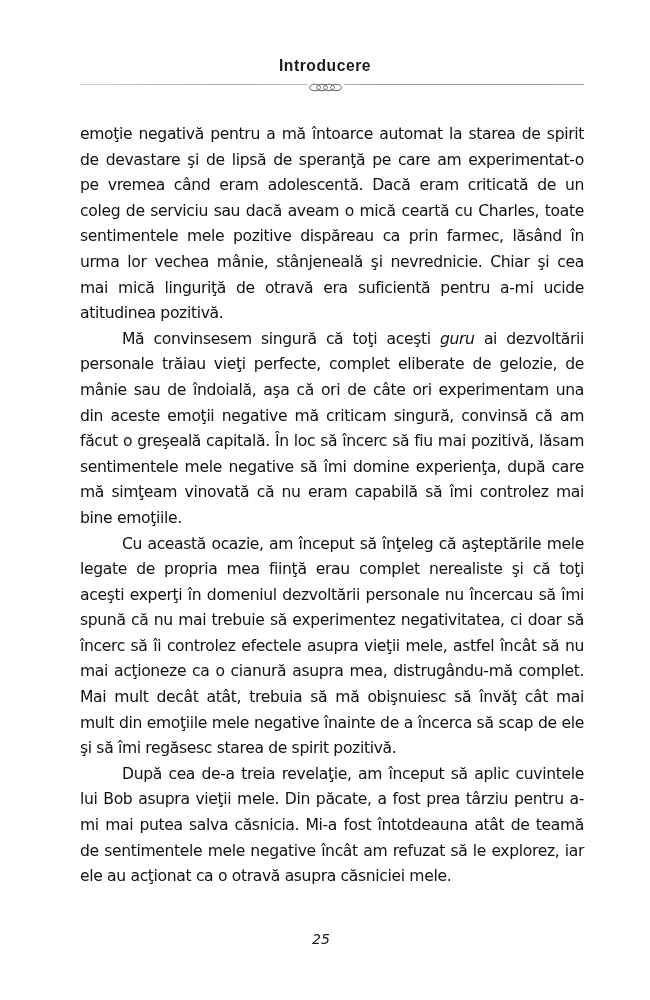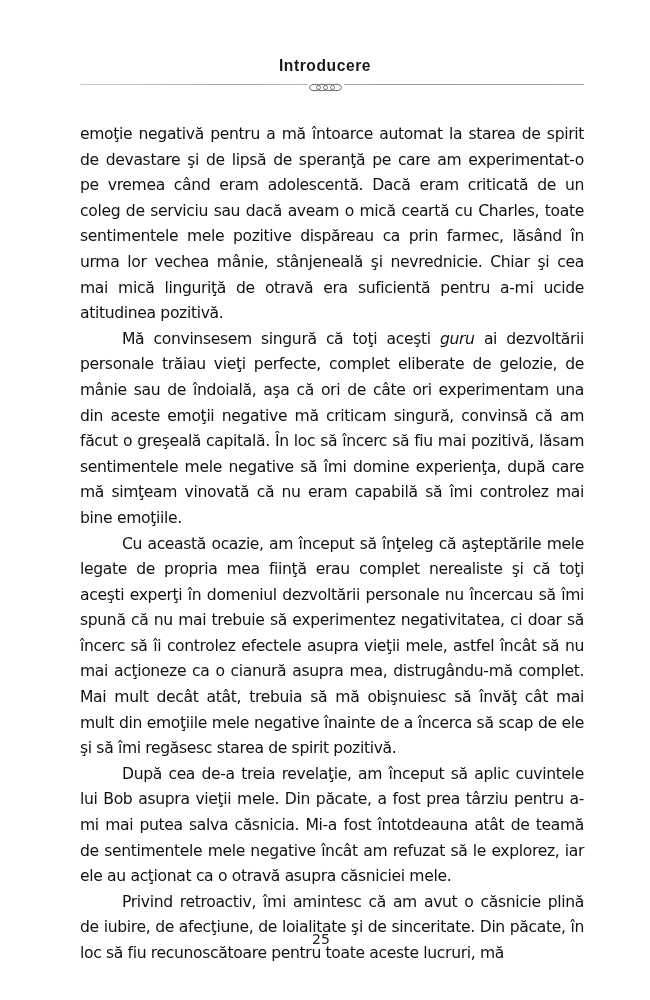--- a/index.html
+++ b/index.html
@@ -26,21 +26,21 @@
       font-size: 15.6px; line-height: 25.6px; color: #111;
       text-align: justify;
       letter-spacing: -0.35px;
       margin-top: 14px;
     }
     .page-text p { margin: 0; text-indent: 0; }
     .page-text p.indent { text-indent: 42px; }
     .page-number {
       position: absolute; left: 0; width: 642px; top: 931px;
       text-align: center;
-      font-family: "DejaVu Sans", sans-serif; font-size: 14px; color: #222;
+      font-family: "DejaVu Sans", sans-serif; font-size: 14px; color: #222; font-style: italic;
     }
   </style>
 </head>
 <body>
 
 <div>
   <div class="header-title">Introducere</div>
   <div class="rule"></div>
   <div class="ornament">
     <svg width="36" height="11" viewBox="0 0 36 11">
@@ -52,16 +52,15 @@
       </g>
     </svg>
   </div>
 </div>
 
 <div class="page-text">
   <p>emoţie negativă pentru a mă întoarce automat la starea de spirit de devastare şi de lipsă de speranţă pe care am experimentat-o pe vremea când eram adolescentă. Dacă eram criticată de un coleg de serviciu sau dacă aveam o mică ceartă cu Charles, toate sentimentele mele pozitive dispăreau ca prin farmec, lăsând în urma lor vechea mânie, stânjeneală şi nevrednicie. Chiar şi cea mai mică linguriţă de otravă era suficientă pentru a-mi ucide atitudinea pozitivă.</p>
   <p class="indent"><span>Mă convinsesem singură că toţi aceşti </span><em>guru</em><span> ai dezvoltării personale trăiau vieţi perfecte, complet eliberate de gelozie, de mânie sau de îndoială, aşa că ori de câte ori experimentam una din aceste emoţii negative mă criticam singură, convinsă că am făcut o greşeală capitală. În loc să încerc să fiu mai pozitivă, lăsam sentimentele mele negative să îmi domine experienţa, după care mă simţeam vinovată că nu eram capabilă să îmi controlez mai bine emoţiile.</span></p>
   <p class="indent">Cu această ocazie, am început să înţeleg că aşteptările mele legate de propria mea fiinţă erau complet nerealiste şi că toţi aceşti experţi în domeniul dezvoltării personale nu încercau să îmi spună că nu mai trebuie să experimentez negativitatea, ci doar să încerc să îi controlez efectele asupra vieţii mele, astfel încât să nu mai acţioneze ca o cianură asupra mea, distrugându-mă complet. Mai mult decât atât, trebuia să mă obişnuiesc să învăţ cât mai mult din emoţiile mele negative înainte de a încerca să scap de ele şi să îmi regăsesc starea de spirit pozitivă.</p>
   <p class="indent">După cea de-a treia revelaţie, am început să aplic cuvintele lui Bob asupra vieţii mele. Din păcate, a fost prea târziu pentru a-mi mai putea salva căsnicia. Mi-a fost întotdeauna atât de teamă de sentimentele mele negative încât am refuzat să le explorez, iar ele au acţionat ca o otravă asupra căsniciei mele.</p>
-  <p class="indent">Privind retroactiv, îmi amintesc că am avut o căsnicie plină de iubire, de afecţiune, de loialitate şi de sinceritate. Din păcate, în loc să fiu recunoscătoare pentru toate aceste lucruri, mă</p>
 </div>
 
 <div class="page-number">25</div>
 
 </body></html>

